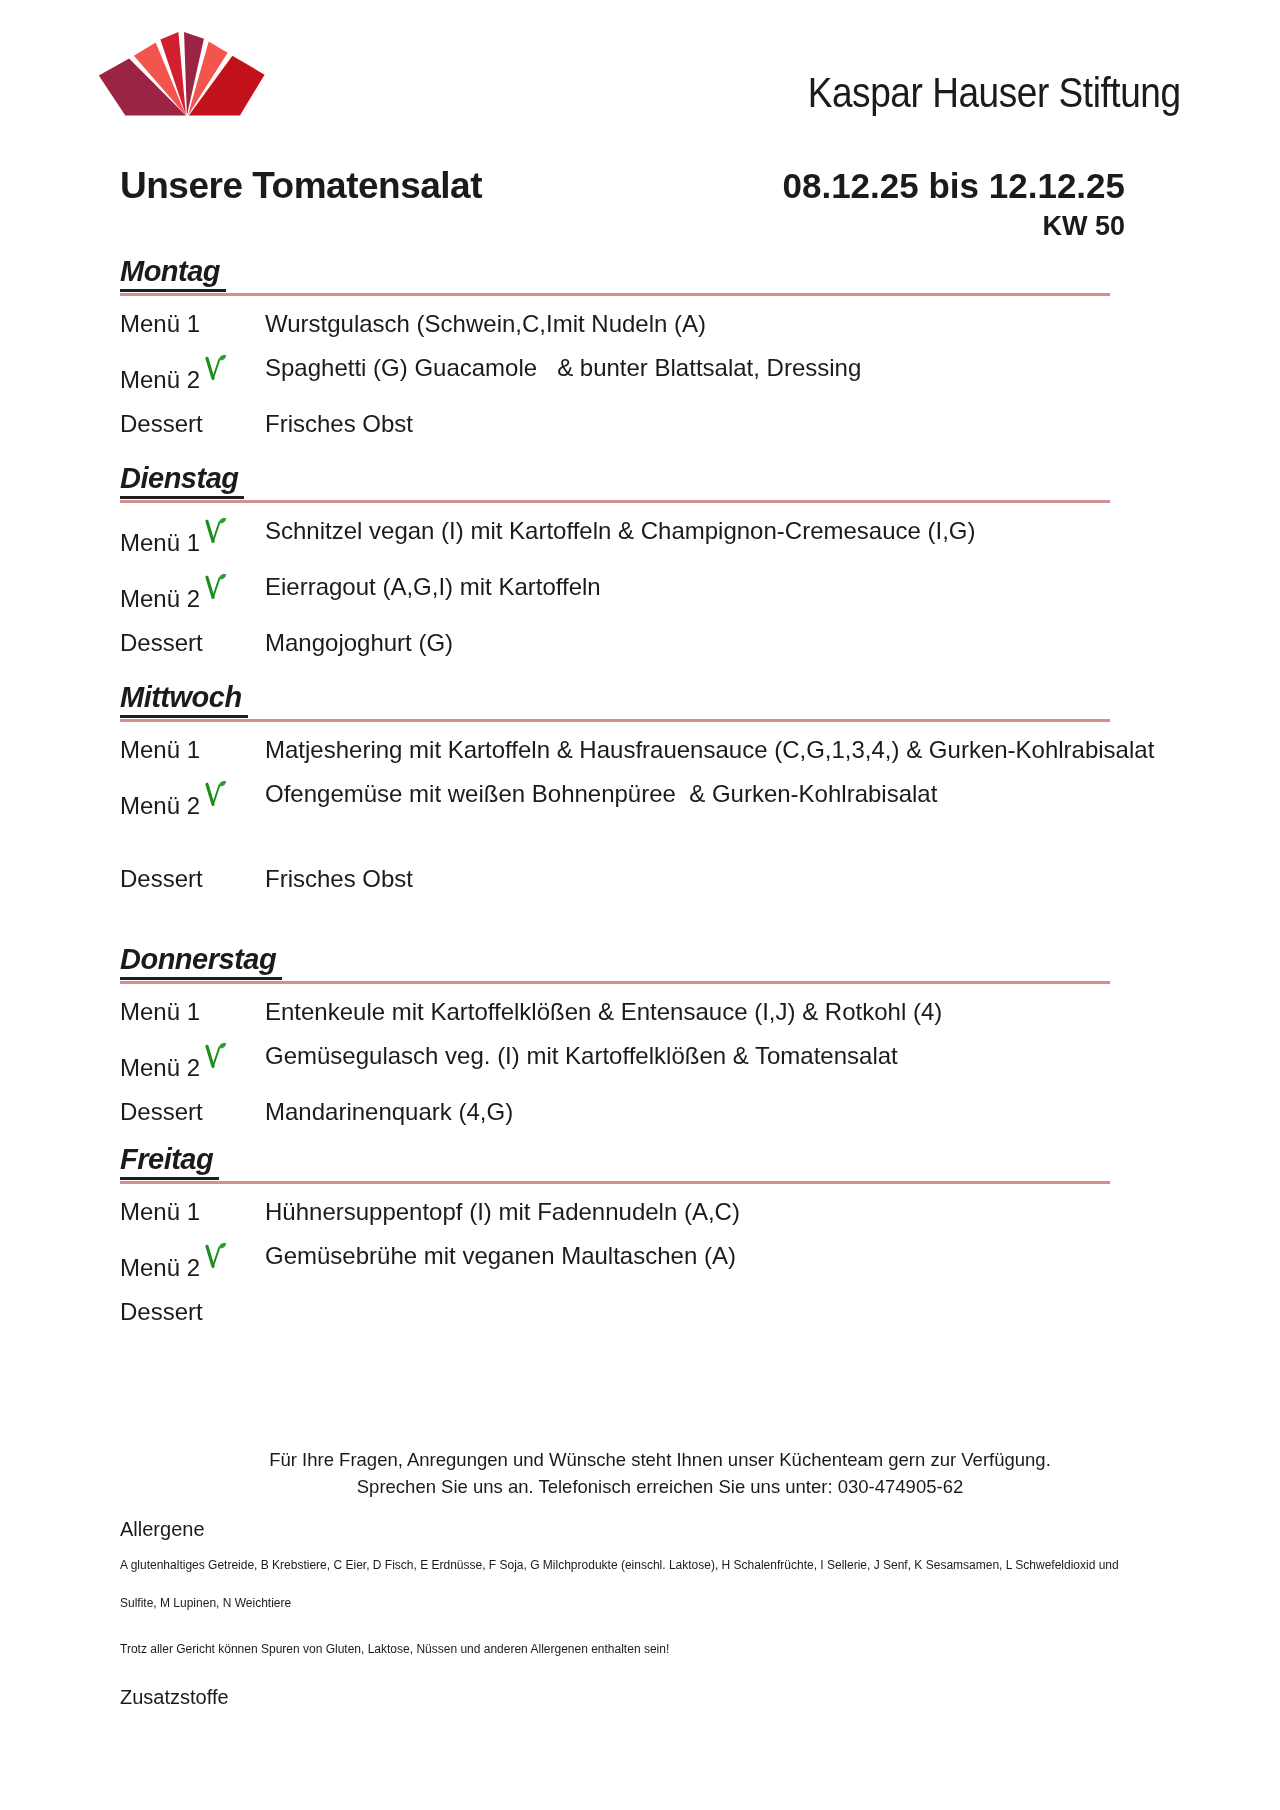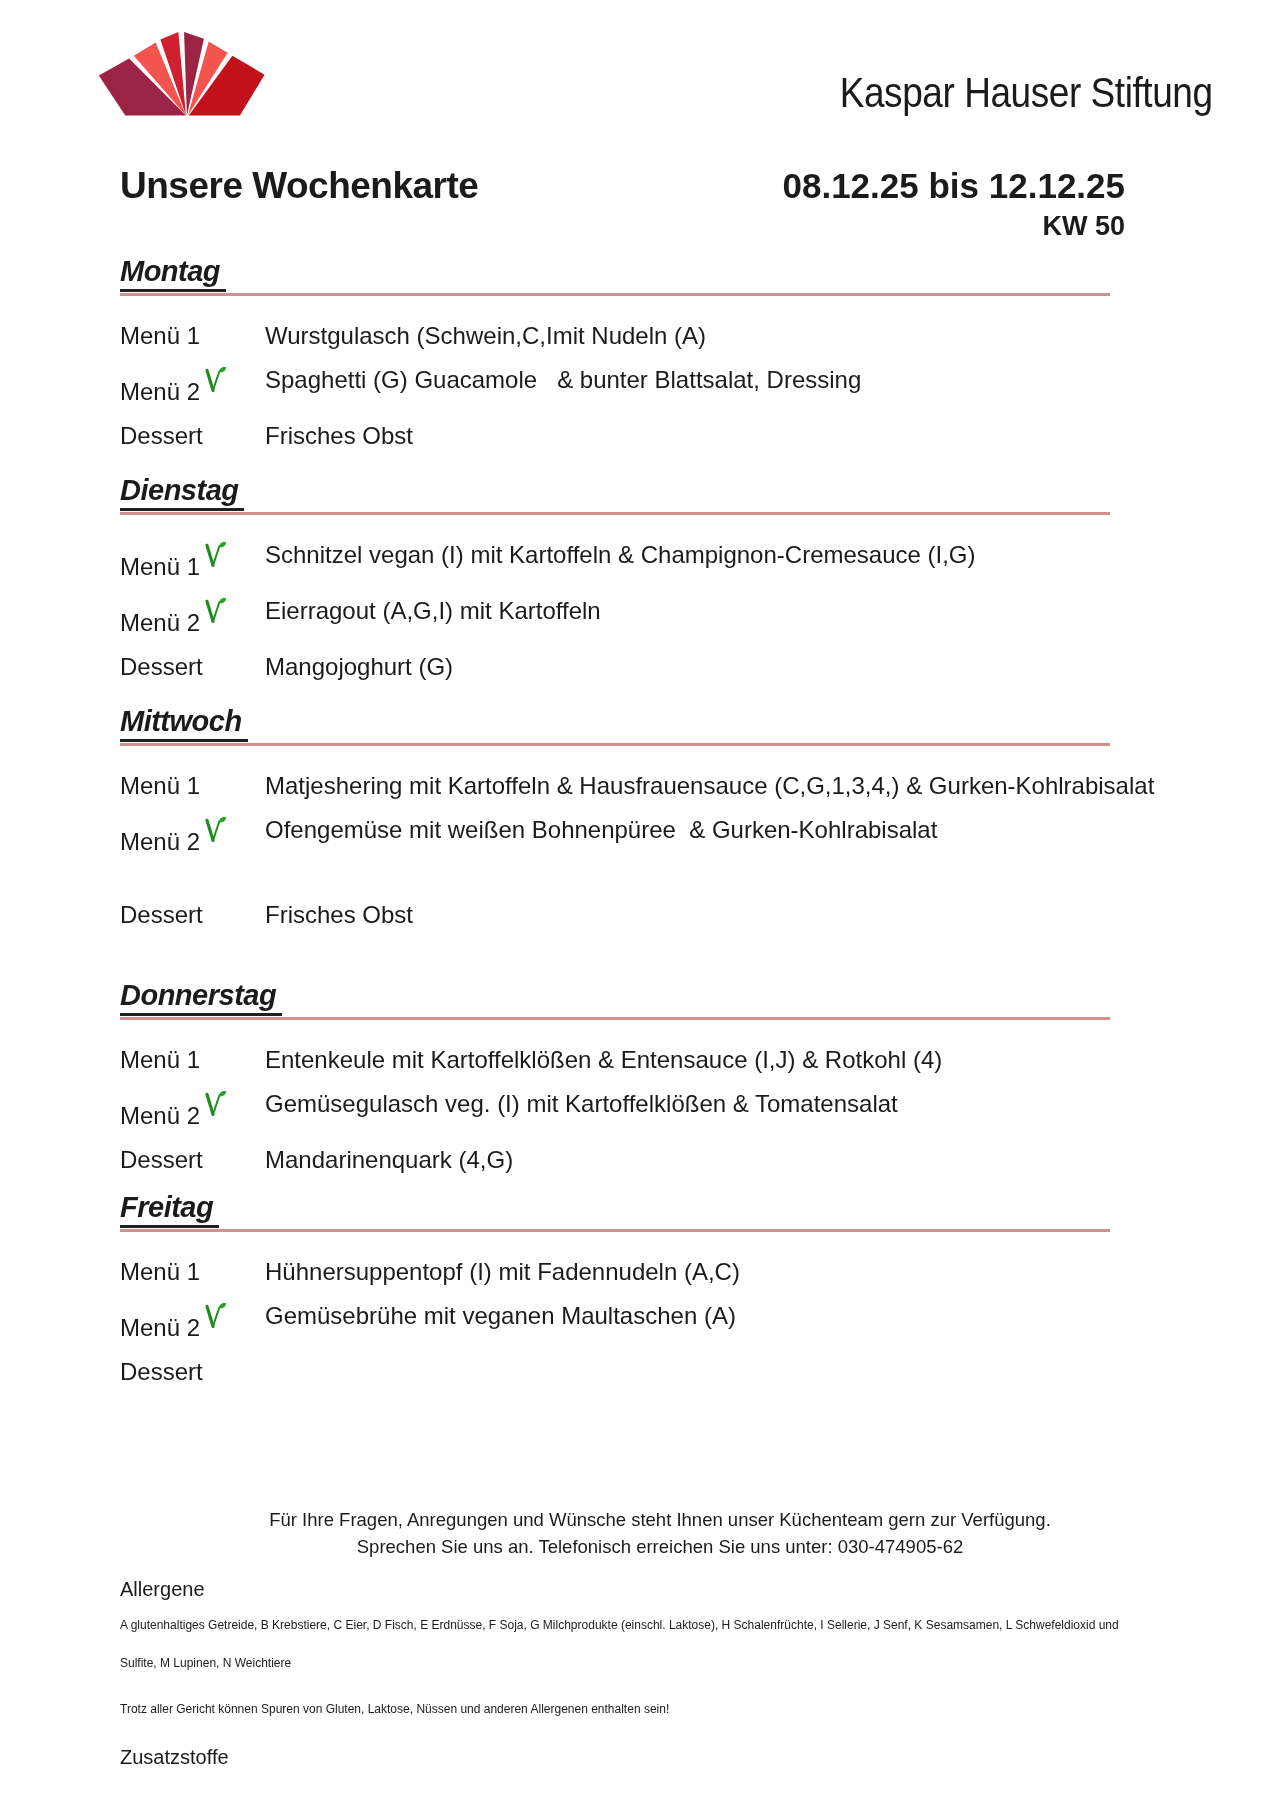--- a/index.html
+++ b/index.html
@@ -6,21 +6,21 @@
   .page {
     position:relative;
     width:1280px; height:1810px;
     background:#fff;
     font-family:"Liberation Sans", sans-serif;
     color:#1b1b1b;
     overflow:hidden;
   }
   
   .header { display:flex; justify-content:space-between; align-items:flex-start;
-            padding:30px 67px 0 95px; }
+            padding:30px 99px 0 95px; }
   .logo-svg { width:180px; height:95px; display:block; }
   .brand {
     margin-top:38px; font-size:43px; font-weight:400; white-space:nowrap;
     transform:scaleX(0.86); transform-origin:100% 50%; letter-spacing:-0.5px;
   }
   
   .title-row { display:flex; justify-content:space-between; align-items:baseline;
                margin:40px 155px 0 120px; }
   .page-title { font-size:37px; font-weight:700; letter-spacing:-0.5px; }
   .date-range { font-size:35px; font-weight:700; }
@@ -32,21 +32,21 @@
   .day.day-0 { margin-top:12px; }
   .day.day-3 { margin-top:50px; }
   .day.day-4 { margin-top:12px; }
   .day-head { width:990px; border-bottom:3px solid #d18f8f; line-height:34px; }
   .day-name {
     display:inline-block; margin:0 0 -3px 0; padding:0 6px 1px 0;
     font-size:29px; font-weight:700; letter-spacing:-0.5px;
     border-bottom:3px solid #1f1f1f;
     font-style:italic;
   }
-  .rows { margin-top:26px; width:1150px; }
+  .rows { margin-top:14px; width:1150px; }
   .menu-row { display:flex; align-items:flex-start; margin-bottom:17px;
               font-size:24px; line-height:27px; }
   .menu-row.gap-before { margin-top:46px; }
   .row-label { flex:0 0 145px; width:145px; white-space:nowrap; }
   .veg-icon { display:inline-block; vertical-align:6px; margin-left:3px; line-height:0; }
   .veg-svg { width:24px; height:28px; }
   .dish { white-space:pre-wrap; }
   
   .footer { margin-top:122px; }
   .notes { width:1040px; margin:0 0 0 140px; text-align:center;
@@ -72,21 +72,21 @@
         <polygon points="69,10 88,2 96,90" fill="#d01f2e"></polygon>
         <polygon points="94,2 115,9 97,90" fill="#9b2444"></polygon>
         <polygon points="120,12 140,24 98,90" fill="#f4544e"></polygon>
         <polygon points="145,27 179,47 153,90 99,90" fill="#c3111c"></polygon>
       </svg>
     </div>
     <div class="brand">Kaspar Hauser Stiftung</div>
   </div>
 
   <div class="title-row">
-    <div class="page-title">Unsere Wochenkarte</div>
+    <div class="page-title">Unsere Tomatensalat</div>
     <div class="date-range">08.12.25 bis 12.12.25</div>
   </div>
   <div class="kw-row">
     <span class="kw">KW 50</span>
   </div>
 
   <div class="days">
   <section class="day day-0">
     <div class="day-head">
       <h2 class="day-name">Montag</h2>

